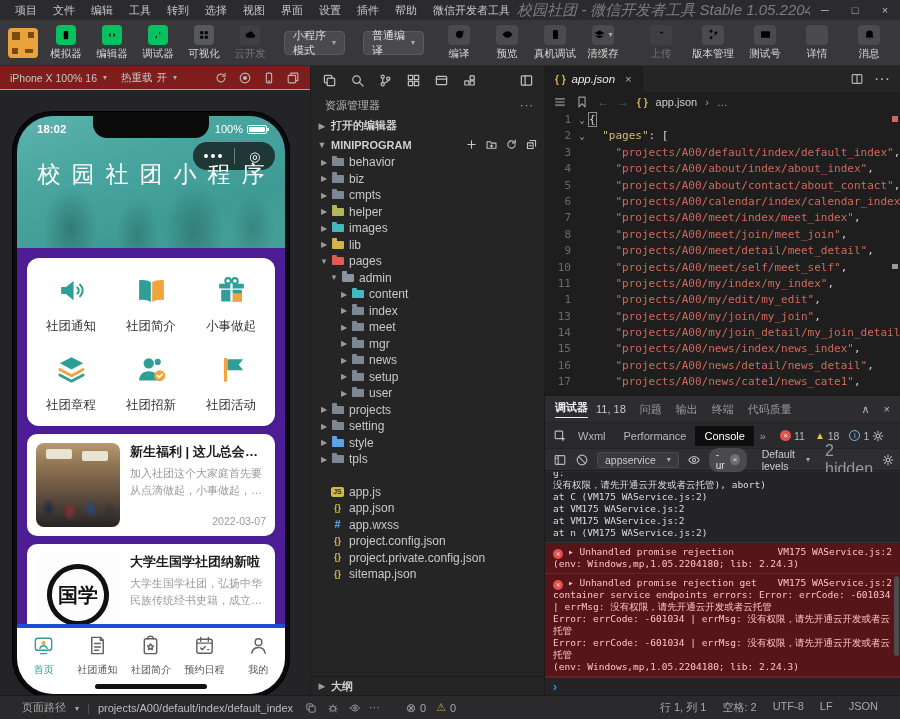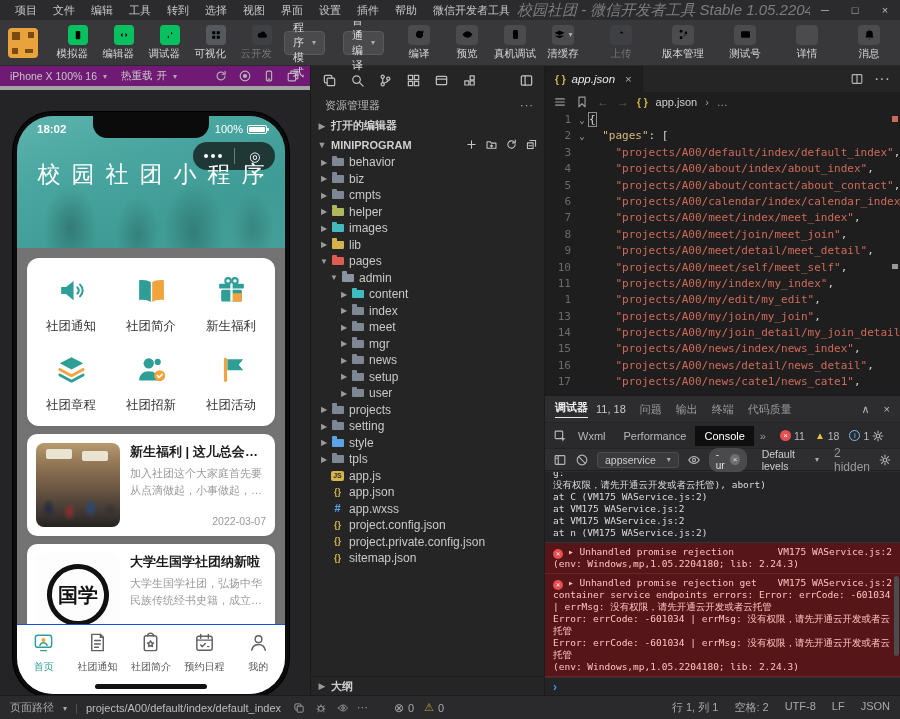--- a/index.html
+++ b/index.html
@@ -12,43 +12,43 @@
   #titlebar{position:absolute;top:0;left:0;right:0;height:20px;background:#2b2b2d;display:flex;align-items:center;font-size:11px;color:#c8c8c8;z-index:30;}
   #menus{display:flex;gap:2px;padding-left:8px;}
   .menu-item{padding:2px 7px;cursor:default;}
   #win-title{color:#7d7d7d;font-size:15px;flex:1;white-space:nowrap;overflow:hidden;font-style:italic;}
   #win-controls{display:flex;height:100%;}
   #win-controls span{width:30px;display:flex;align-items:center;justify-content:center;color:#bbb;font-size:11px;}
   
   #toolbar{position:absolute;top:20px;left:0;right:0;height:46px;background:#38383a;display:flex;align-items:center;padding:0 8px;gap:6px;z-index:29;border-bottom:1px solid #2a2a2c;}
   #avatar{width:30px;height:30px;border-radius:4px;background:#e8a33d;position:relative;overflow:hidden;flex:0 0 auto;}
   #avatar i{position:absolute;background:#7a4a12;}
-  .tbtn{display:flex;flex-direction:column;align-items:flex-end;width:44px;gap:2px;cursor:pointer;}
+  .tbtn{display:flex;flex-direction:column;align-items:center;width:44px;gap:2px;cursor:pointer;}
   .tbtn .box{width:20px;height:20px;border-radius:4px;display:flex;align-items:center;justify-content:center;}
   .tbtn .box.green{background:#07c160;color:#fff;}
   .tbtn .box.gray{background:#55585c;color:#e8e8e8;}
   .tbtn .box.dim{background:#3e4043;color:#77797c;}
   .tbtn .lbl{font-size:10.5px;color:#d6d6d6;white-space:nowrap;}
   .tbtn.disabled .lbl{color:#737578;}
   .tsel{height:24px;background:#4a4a4c;border:1px solid #5a5a5c;border-radius:4px;display:flex;align-items:center;justify-content:space-between;padding:0 8px;font-size:11px;color:#ddd;width:132px;margin:0 6px;cursor:pointer;}
   .caret{font-size:8px;color:#aaa;margin-left:6px;}
   .abtn{display:flex;flex-direction:column;align-items:center;width:46px;gap:2px;cursor:pointer;}
   .abtn .box{width:22px;height:20px;border-radius:4px;background:#4b4b4d;color:#e0e0e0;display:flex;align-items:center;justify-content:center;font-size:12px;}
   .abtn .lbl{font-size:10.5px;color:#d6d6d6;white-space:nowrap;}
   .abtn.disabled .box{background:#3e4043;color:#77797c;}
   .abtn.disabled .lbl{color:#737578;}
   #tb-spacer{flex:1;}
   
   #sim-panel{position:absolute;top:66px;left:0;width:310px;bottom:24px;background:#242426;}
-  #sim-toolbar{height:24px;background:#701a75;display:flex;align-items:center;font-size:10.5px;color:#c6c6c6;padding:0 10px;gap:4px;border-bottom:4px solid #a3a3a3;}
+  #sim-toolbar{height:24px;background:#7f1d1d;display:flex;align-items:center;font-size:10.5px;color:#c6c6c6;padding:0 10px;gap:4px;border-bottom:1px solid #a3a3a3;}
   #sim-toolbar .seg{display:flex;align-items:center;cursor:pointer;}
   #simbar-icons{margin-left:auto;display:flex;gap:10px;color:#b5b5b5;}
   #simbar-icons .ic{cursor:pointer;}
   #phone{position:absolute;left:13px;top:46px;width:276px;height:586px;background:#0b0b0c;border-radius:40px;padding:4px;box-shadow:0 0 0 1px #000;}
-  #screen{width:100%;height:100%;border-radius:36px;background:#737373;overflow:hidden;position:relative;display:flex;flex-direction:column;}
+  #screen{width:100%;height:100%;border-radius:36px;background:#4c1d95;overflow:hidden;position:relative;display:flex;flex-direction:column;}
   #notch{position:absolute;top:0;left:50%;transform:translateX(-50%);width:116px;height:22px;background:#0b0b0c;border-radius:0 0 14px 14px;z-index:5;}
   #ph-header{height:132px;flex:0 0 auto;position:relative;color:#fff;
     background:linear-gradient(160deg,#5cb4ad 0%,#49a59f 35%,#3f9b95 70%,#459f99 100%);}
   #ph-header:before{content:"";position:absolute;inset:0;
     background:radial-gradient(38px 60px at 20% 85%,rgba(30,80,76,.45),transparent 70%),
                radial-gradient(30px 55px at 45% 90%,rgba(30,80,76,.35),transparent 70%),
                radial-gradient(42px 70px at 66% 88%,rgba(30,80,76,.4),transparent 70%),
                radial-gradient(30px 50px at 88% 85%,rgba(30,80,76,.3),transparent 70%);}
   #ph-status{position:relative;z-index:6;display:flex;justify-content:space-between;align-items:center;padding:7px 18px 0 20px;font-size:11.5px;font-weight:bold;}
   #ph-batt{display:flex;align-items:center;gap:4px;font-weight:normal;font-size:11px;}
@@ -72,21 +72,21 @@
   .img-classroom:before{content:"";position:absolute;top:6px;left:10px;width:26px;height:10px;background:#e9e4d2;border-radius:2px;box-shadow:36px 2px 0 #e9e4d2;}
   .img-classroom:after{content:"";position:absolute;bottom:0;left:0;right:0;height:34px;
     background:radial-gradient(10px 14px at 15% 45%,#1e2a44,transparent 70%),radial-gradient(10px 14px at 40% 55%,#8c2f2f,transparent 70%),radial-gradient(10px 14px at 65% 45%,#274a7c,transparent 70%),radial-gradient(10px 14px at 88% 55%,#333,transparent 70%);}
   .img-guoxue{background:#fdfdfd;display:flex;align-items:center;justify-content:center;}
   .img-guoxue .ring{width:62px;height:62px;border:5px solid #111;border-radius:50%;display:flex;align-items:center;justify-content:center;transform:rotate(-8deg);}
   .img-guoxue .gx{font-family:"Liberation Serif","DejaVu Serif",serif;font-weight:bold;font-size:20px;color:#111;transform:rotate(8deg);line-height:1;}
   .news-body{flex:1;min-width:0;display:flex;flex-direction:column;}
   .news-title{font-size:13px;font-weight:bold;color:#1c1c1c;white-space:nowrap;overflow:hidden;text-overflow:ellipsis;}
   .news-desc{margin-top:4px;font-size:11px;color:#9a9a9a;line-height:1.55;display:-webkit-box;-webkit-line-clamp:2;-webkit-box-orient:vertical;overflow:hidden;}
   .news-date{margin-top:auto;font-size:10.5px;color:#9a9a9a;text-align:right;}
-  #ph-tabbar{flex:0 0 auto;height:70px;background:#fff;border-top:1px solid #1d4ed8;display:flex;padding-top:6px;position:relative;}
+  #ph-tabbar{flex:0 0 auto;height:70px;background:#fff;border-top:4px solid #1d4ed8;display:flex;padding-top:6px;position:relative;}
   .ptab{flex:1;display:flex;flex-direction:column;align-items:center;gap:2px;cursor:pointer;color:#606060;}
   .ptab svg{width:23px;height:23px;stroke:currentColor;fill:none;stroke-width:1.5;stroke-linecap:round;stroke-linejoin:round;}
   .ptab .plabel{font-size:10px;color:#555;}
   .ptab.active{color:#2e9e97;}
   .ptab.active .plabel{color:#2e9e97;}
   #home-bar{position:absolute;bottom:5px;left:50%;transform:translateX(-50%);width:112px;height:5px;border-radius:3px;background:#111;}
   
   #explorer{position:absolute;top:66px;left:310px;width:235px;bottom:24px;background:#252526;border-left:1px solid #1b1b1c;border-right:1px solid #1b1b1c;font-size:12px;}
   #activity-row{height:28px;display:flex;align-items:center;gap:4px;padding:0 6px;color:#c0c0c0;}
   #activity-row .ic{width:24px;height:24px;cursor:pointer;}
@@ -142,32 +142,32 @@
   .badge{display:flex;align-items:center;gap:3px;margin-left:8px;font-size:10.5px;}
   .bdot{width:11px;height:11px;border-radius:50%;background:#e64f4f;color:#fff;font-size:8px;display:flex;align-items:center;justify-content:center;}
   .btri{color:#e9c341;font-size:10px;}
   .binf{width:11px;height:11px;border-radius:50%;border:1px solid #75beff;color:#75beff;font-size:8px;display:flex;align-items:center;justify-content:center;}
   #dev-right{margin-left:auto;display:flex;align-items:center;gap:10px;color:#b5b5b5;}
   #filter-row{height:23px;background:#2e2e30;display:flex;align-items:center;gap:8px;padding:0 8px;color:#b5b5b5;border-top:1px solid #242426;border-bottom:1px solid #1f1f21;}
   .fsel{display:flex;align-items:center;gap:5px;background:#3a3a3c;border:1px solid #4c4c4e;border-radius:3px;padding:1px 7px;font-size:10.5px;color:#ccc;cursor:pointer;}
   .fsel.plain{background:none;border:none;}
   #filter-pill{display:flex;align-items:center;gap:4px;background:#4a4a4c;border-radius:9px;padding:1px 7px;font-size:10px;color:#e0e0e0;}
   #filter-pill .x{background:#6e6e70;border-radius:50%;width:11px;height:11px;font-size:8px;display:flex;align-items:center;justify-content:center;}
-  #hidden-count{color:#9a9a9a;font-size:12px;}
+  #hidden-count{color:#9a9a9a;font-size:16px;}
   #console-log{position:absolute;top:76px;left:0;right:0;bottom:18px;background:#242426;overflow:hidden;display:flex;flex-direction:column;justify-content:flex-end;font-family:"DejaVu Sans Mono","Liberation Mono",monospace;font-size:9.5px;line-height:12px;}
   .centry{padding:3px 8px 3px 8px;border-bottom:1px solid #333335;color:#dcdcdc;}
   .centry .cline{white-space:normal;word-break:break-all;}
   .centry .u{cursor:pointer;}
   .centry .fr{float:right;}
   .centry.error{background:#561518;color:#ffc1c1;border-bottom:1px solid #6b2326;}
   .errdot{display:inline-flex;width:10px;height:10px;border-radius:50%;background:#e64f4f;color:#fff;font-size:7px;align-items:center;justify-content:center;margin-right:5px;transform:translateY(1px);}
   #console-input{position:absolute;left:0;right:0;bottom:0;height:18px;background:#242426;border-top:1px solid #333335;display:flex;align-items:center;padding:0 8px;color:#3794ff;font-size:12px;font-weight:bold;}
   #dbg-scroll{position:absolute;right:1px;top:180px;width:5px;height:80px;background:#4c4c4e;border-radius:3px;}
   
-  #statusbar{position:absolute;left:0;right:0;bottom:0;height:24px;background:#2a2a2c;border-top:1px solid #1b1b1c;display:flex;align-items:center;font-size:11px;color:#a8a8a8;padding:0 10px;z-index:30;}
+  #statusbar{position:absolute;left:0;right:0;bottom:0;height:24px;background:#2a2a2c;border-top:1px solid #1b1b1c;display:flex;align-items:center;font-size:11px;color:#a8a8a8;padding:0 22px;z-index:30;}
   #sb-left{display:flex;align-items:center;gap:8px;}
   #sb-left .sep{color:#555;}
   #sb-path{color:#bdbdbd;}
   #sb-icons{display:flex;gap:10px;color:#9a9a9a;margin-left:4px;}
   #sb-icons .ic{cursor:pointer;}
   #sb-problems{display:flex;align-items:center;gap:4px;margin-left:26px;color:#a8a8a8;}
   #sb-right{margin-left:auto;display:flex;gap:16px;color:#a8a8a8;}
   #sb-right span{cursor:pointer;}
 </style>
 </head>
@@ -290,21 +290,21 @@
           <svg viewBox="0 0 16 16" style="width:13px;height:13px;">
             <path d="M8 3l6 3-6 3-6-3z"></path>
             <path d="M2 9.5l6 3 6-3"></path>
           </svg>
           <span class="caret" style="margin-left:2px;">▾</span>
         </span>
         <span class="lbl">清缓存</span>
       </div>
     </div>
   <div id="tb-spacer"></div>
-  <div id="right-btns" class="row" style="gap:16px;justify-content:flex-end;">
+  <div id="right-btns" class="row" style="gap:6px;justify-content:flex-end;">
       <div class="abtn disabled">
         <span class="box">
           <svg viewBox="0 0 16 16" style="width:13px;height:13px;">
             <path d="M8 10.5V4M5.5 6.5L8 4l2.5 2.5M3 13h10"></path>
           </svg>
         </span>
         <span class="lbl">上传</span>
       </div>
       <div class="abtn">
         <span class="box">
@@ -429,21 +429,21 @@
             </div>
             <div class="gitem">
               <span><svg viewBox="0 0 48 48">
                   <circle cx="19" cy="10" r="4" style="fill:none;stroke:var(--teal);stroke-width:3"></circle>
                   <circle cx="29" cy="10" r="4" style="fill:none;stroke:var(--teal);stroke-width:3"></circle>
                   <rect x="6" y="14" width="36" height="7" rx="1.5" style="fill:var(--teal);stroke:none"></rect>
                   <rect x="9" y="23" width="30" height="17" rx="2" style="fill:var(--teal);stroke:none"></rect>
                   <rect x="25" y="28" width="14" height="12" style="fill:var(--orange);stroke:none"></rect>
                   <rect x="22.3" y="14" width="3.4" height="26" style="fill:#fff;stroke:none;opacity:.95"></rect>
                 </svg></span>
-              <span class="glabel">新生福利</span>
+              <span class="glabel">小事做起</span>
             </div>
             <div class="gitem">
               <span><svg viewBox="0 0 48 48">
                   <path d="M24 6l17 9-17 9L7 15z" style="fill:var(--teal);stroke:none"></path>
                   <path d="M7 24l17 9 17-9" style="stroke:var(--orange);stroke-width:4;fill:none;stroke-linecap:round;stroke-linejoin:round"></path>
                   <path d="M7 32l17 9 17-9" style="stroke:var(--teal);stroke-width:4;fill:none;stroke-linecap:round;stroke-linejoin:round"></path>
                 </svg></span>
               <span class="glabel">社团章程</span>
             </div>
             <div class="gitem">
@@ -748,21 +748,21 @@
         </span>
         <span>style</span>
       </div>
       <div class="trow" style="padding-left: 8px;">
         <span class="chev">▶</span>
         <span class="ficon">
           <span class="folder" style="background: rgb(125, 136, 148);"></span>
         </span>
         <span>tpls</span>
       </div>
-      <div class="trow" style="padding-left: 8px;">
+      <div class="trow" style="padding-left: 8px; margin-top: 16px;">
         <span class="chev"></span>
         <span class="ficon">
           <span class="js-badge">JS</span>
         </span>
         <span>app.js</span>
       </div>
       <div class="trow" style="padding-left: 8px;">
         <span class="chev"></span>
         <span class="ficon">
           <span class="fbadge" style="color: rgb(216, 183, 74);">{}</span>

